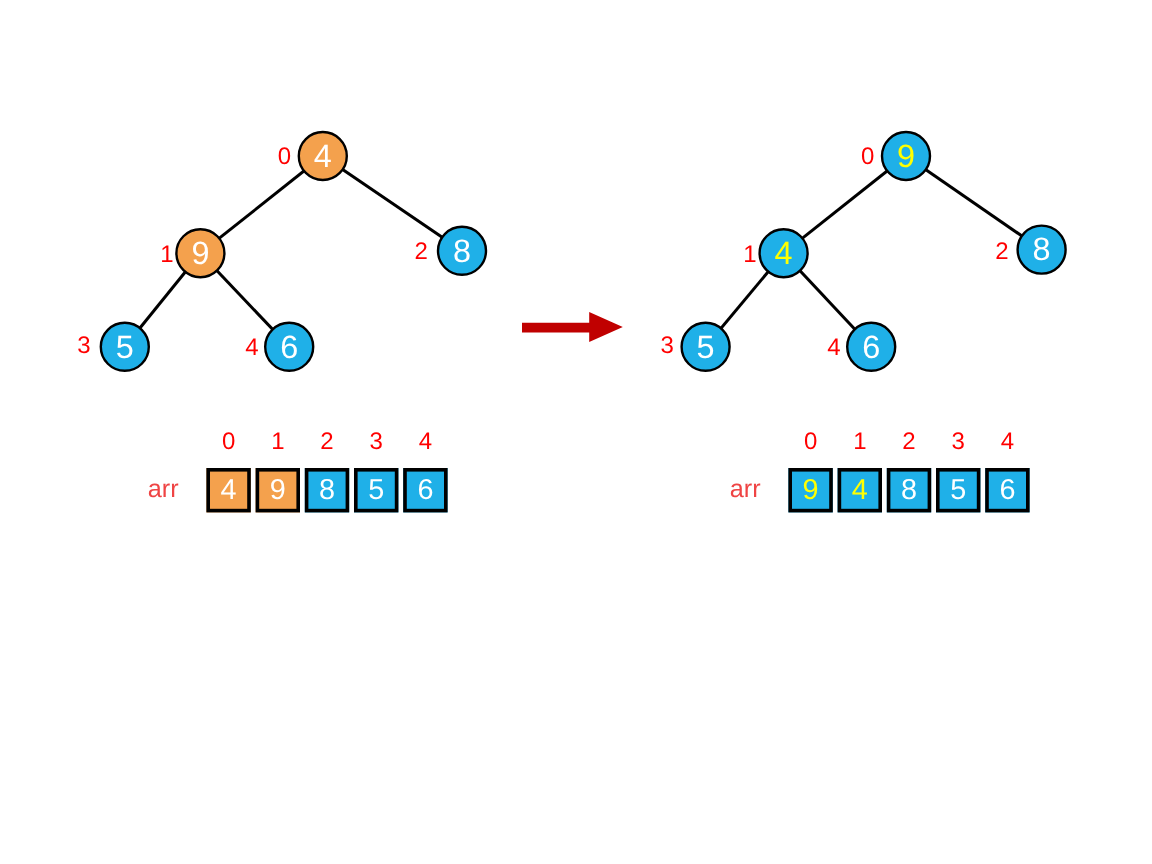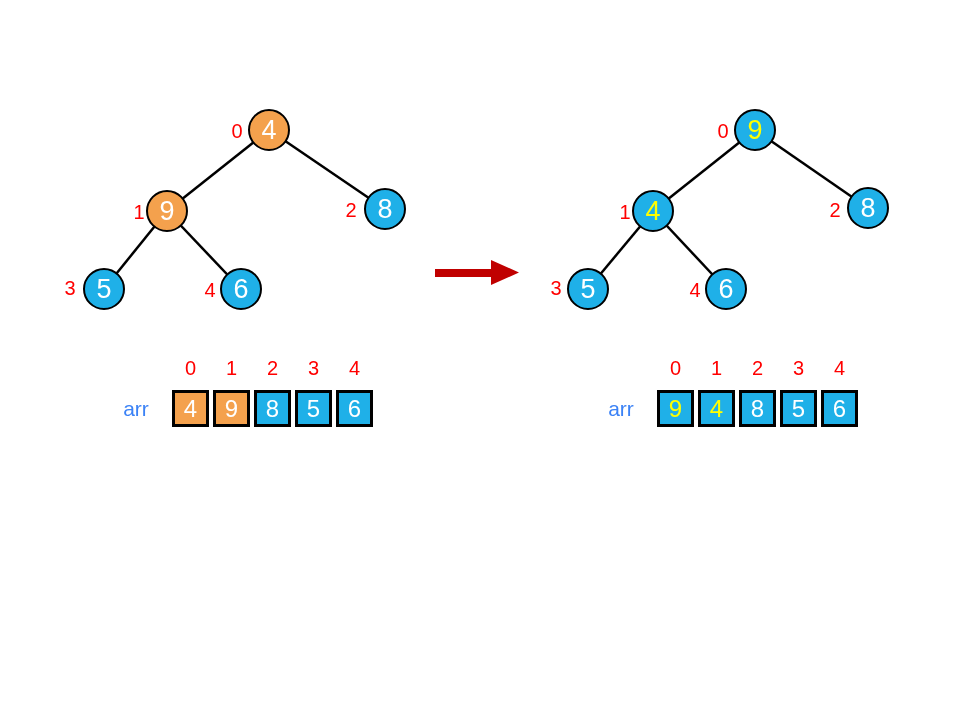--- a/index.html
+++ b/index.html
@@ -32,21 +32,21 @@
     position: absolute;
     transform: translate(-50%, -50%);
     color: #FF0000;
     font-size: 20px;
     line-height: 1;
     white-space: nowrap;
   }
   .arr-label {
     position: absolute;
     transform: translate(-50%, -50%);
-    color: #3b82f6;
+    color: #ef4444;
     font-size: 21px;
     line-height: 1;
   }
   .idx-row {
     position: absolute;
     display: flex;
     gap: 4px;
   }
   .idx-row span {
     width: 37px;

